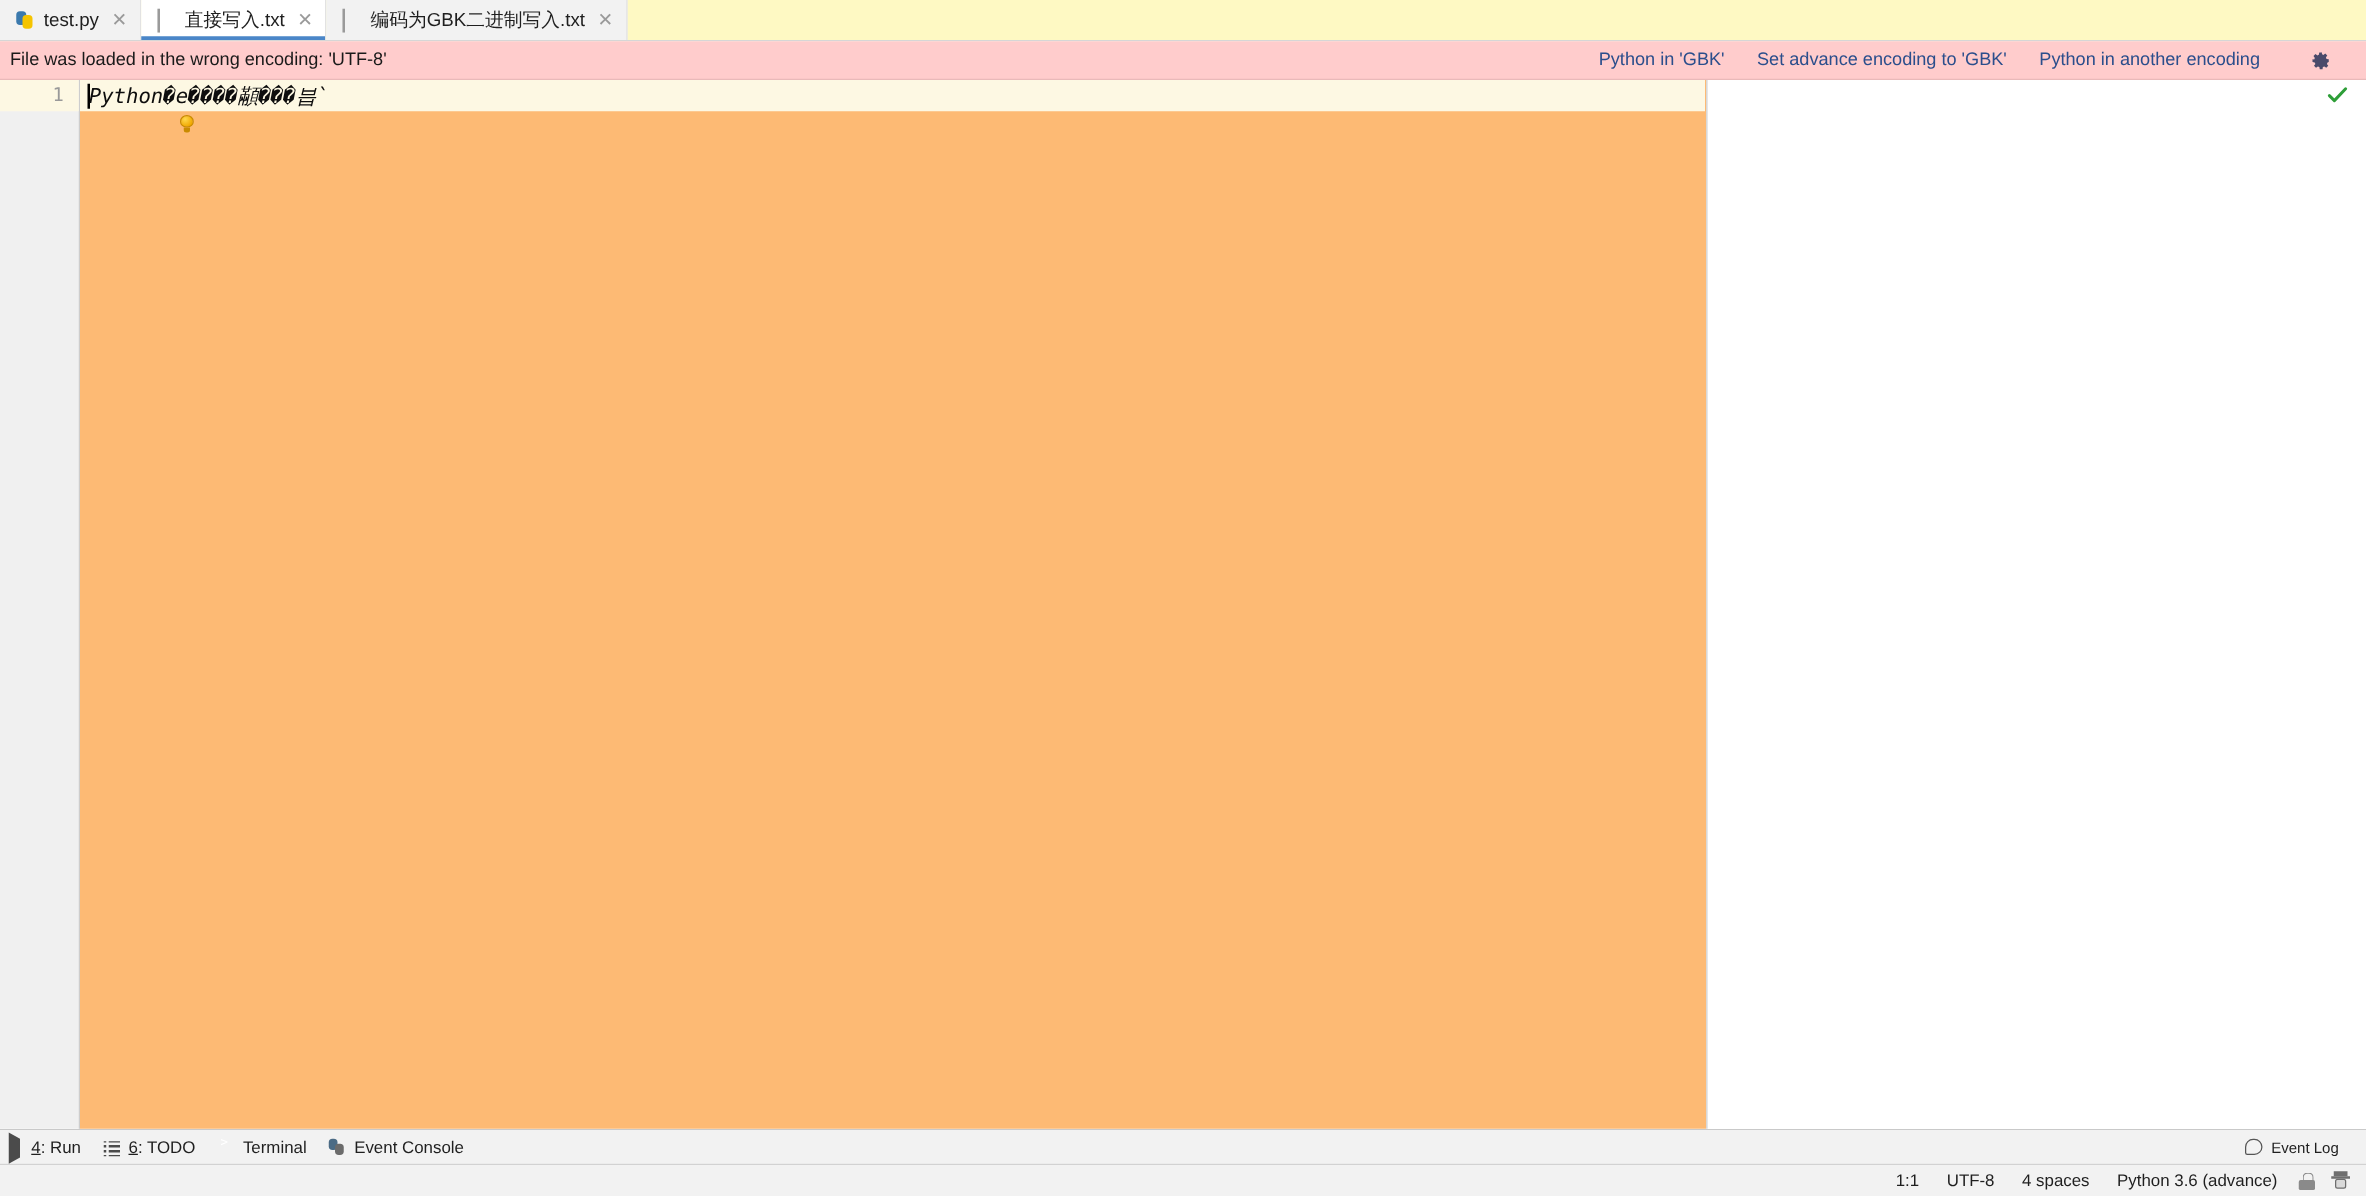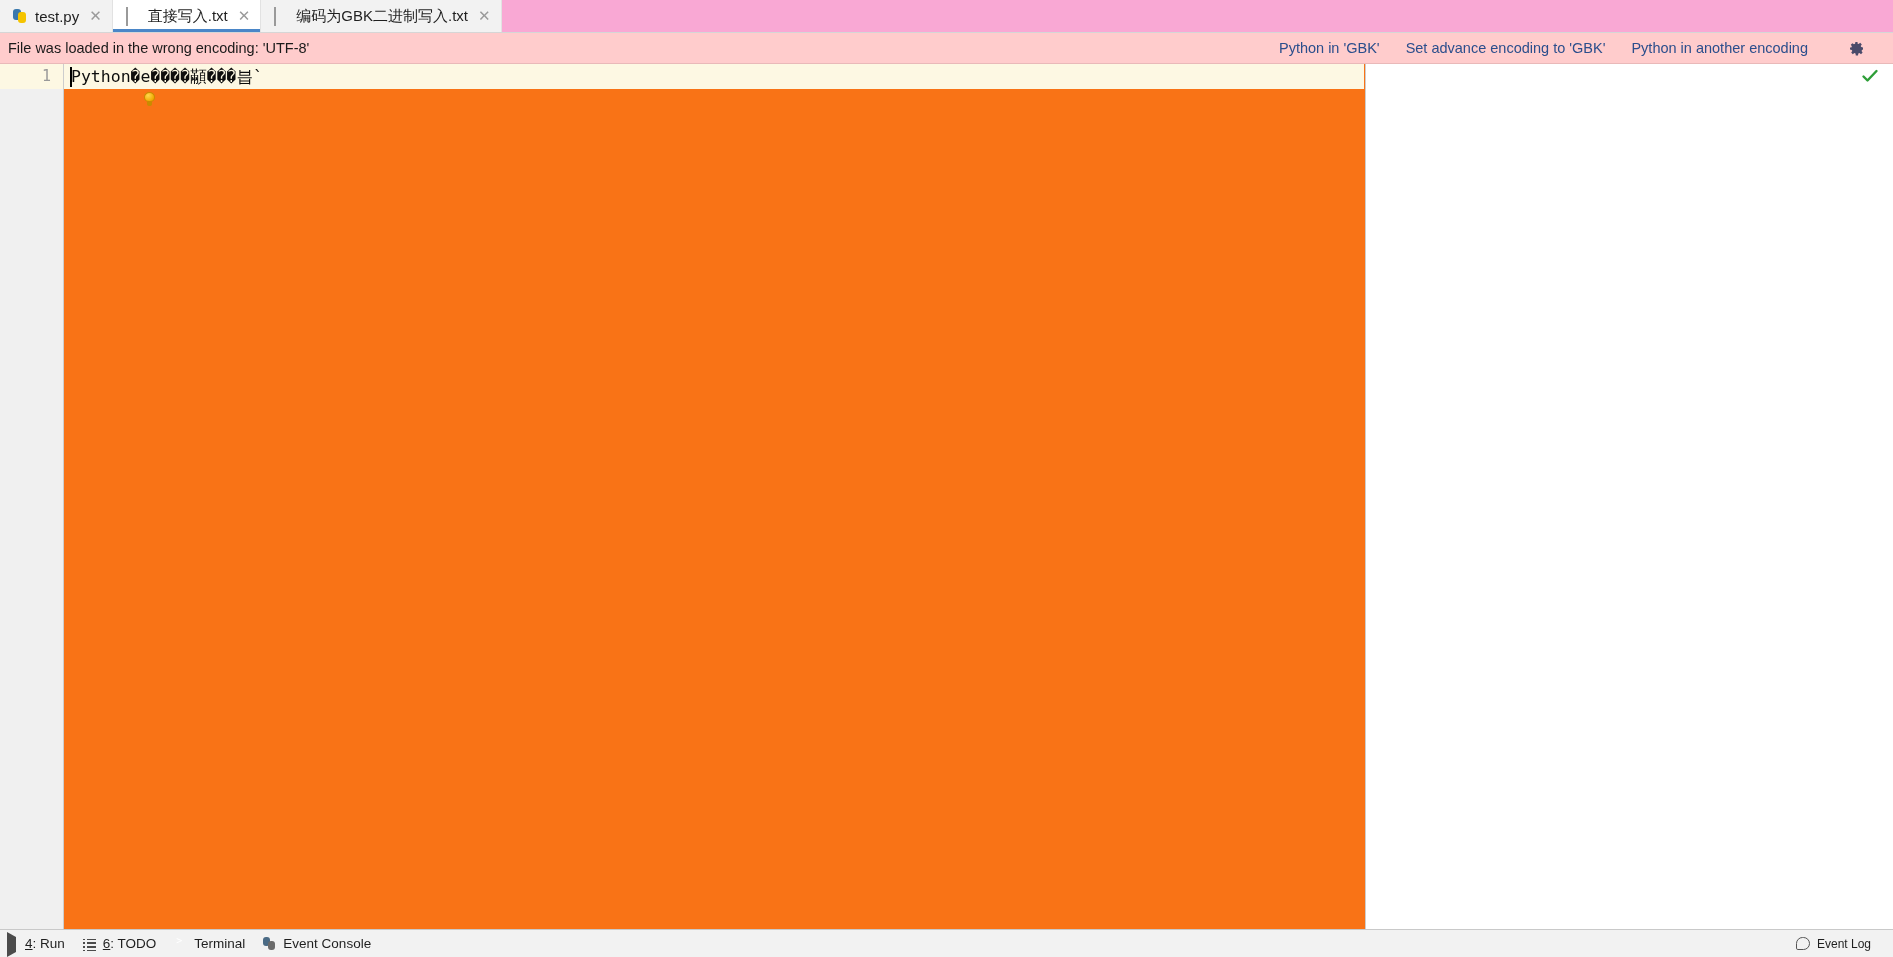--- a/index.html
+++ b/index.html
@@ -8,21 +8,21 @@
     overflow: hidden;
     background: #ffffff;
     font-family: "Liberation Sans", sans-serif;
     -webkit-font-smoothing: antialiased;
   }
   #app { position: relative; width: 1893px; height: 957px; display: flex; flex-direction: column; }
 
   
   .tabbar {
     height: 33px;
-    background: #f9a8d4;
+    background: #fef9c3;
     display: flex;
     align-items: stretch;
     border-bottom: 1px solid #d6d6d6;
     flex: 0 0 33px;
   }
   .tab {
     display: flex;
     align-items: center;
     padding: 0 10px 0 12px;
     gap: 7px;
@@ -135,23 +135,24 @@
   .gutter-hl .ln {
     position: absolute; right: 12px; top: 0;
     line-height: 25px;
     font-family: "DejaVu Sans Mono", monospace;
     font-size: 15px;
     color: #999999;
   }
   .code-pane {
     flex: 1 1 auto;
     position: relative;
-    background: #f97316;
+    background: #fdba74;
     min-width: 0;
     overflow: hidden;
+    font-style: italic;
   }
   .caret-line {
     position: absolute;
     left: 0; top: 0; height: 25px;
     width: 1300px;
     background: #fdf8e3;
   }
   .code-line {
     position: absolute;
     left: 7px; top: 0;
@@ -438,14 +439,29 @@
       <span>Event Console</span>
     </div>
 
     <div class="event-log">
       <span class="balloon"></span>
       <span>Event Log</span>
     </div>
 
   </div>
 
+  <div class="status-bar">
+    <span class="st-item">1:1</span>
+    <span class="st-item">UTF-8</span>
+    <span class="st-item">4 spaces</span>
+    <span class="st-item">Python 3.6 (advance)</span>
+    <span class="lock-ico">
+      <span class="shk"></span>
+        <span class="body"></span>
+    </span>
+    <span class="hector">
+      <span class="hat"></span>
+        <span class="brim"></span>
+        <span class="face"></span>
+    </span>
+  </div>
 
 </div>
 
 </body></html>

